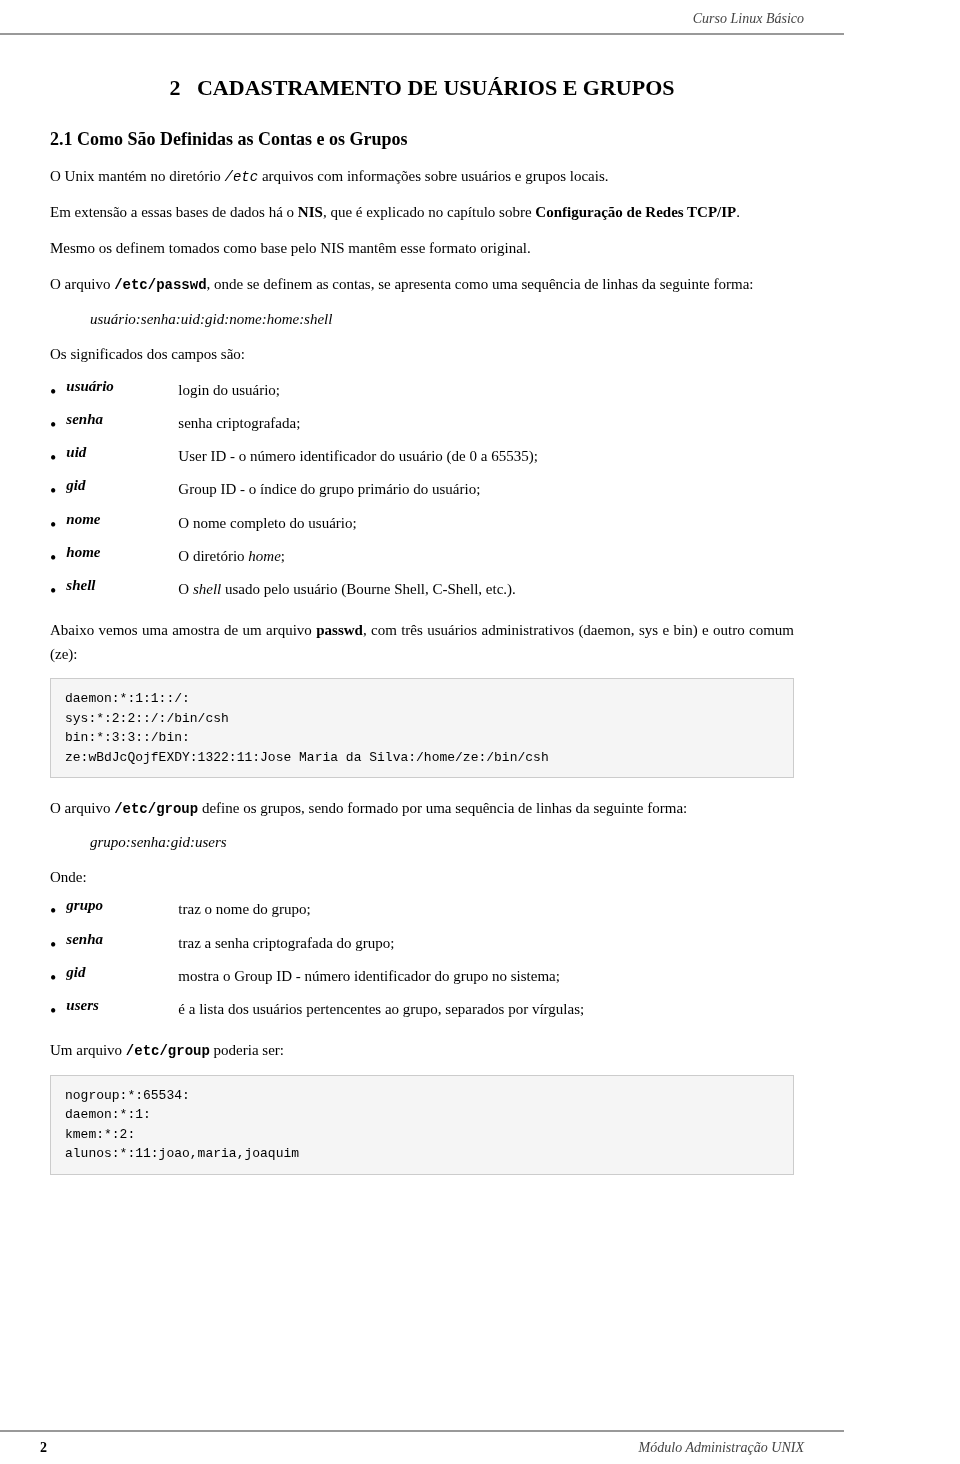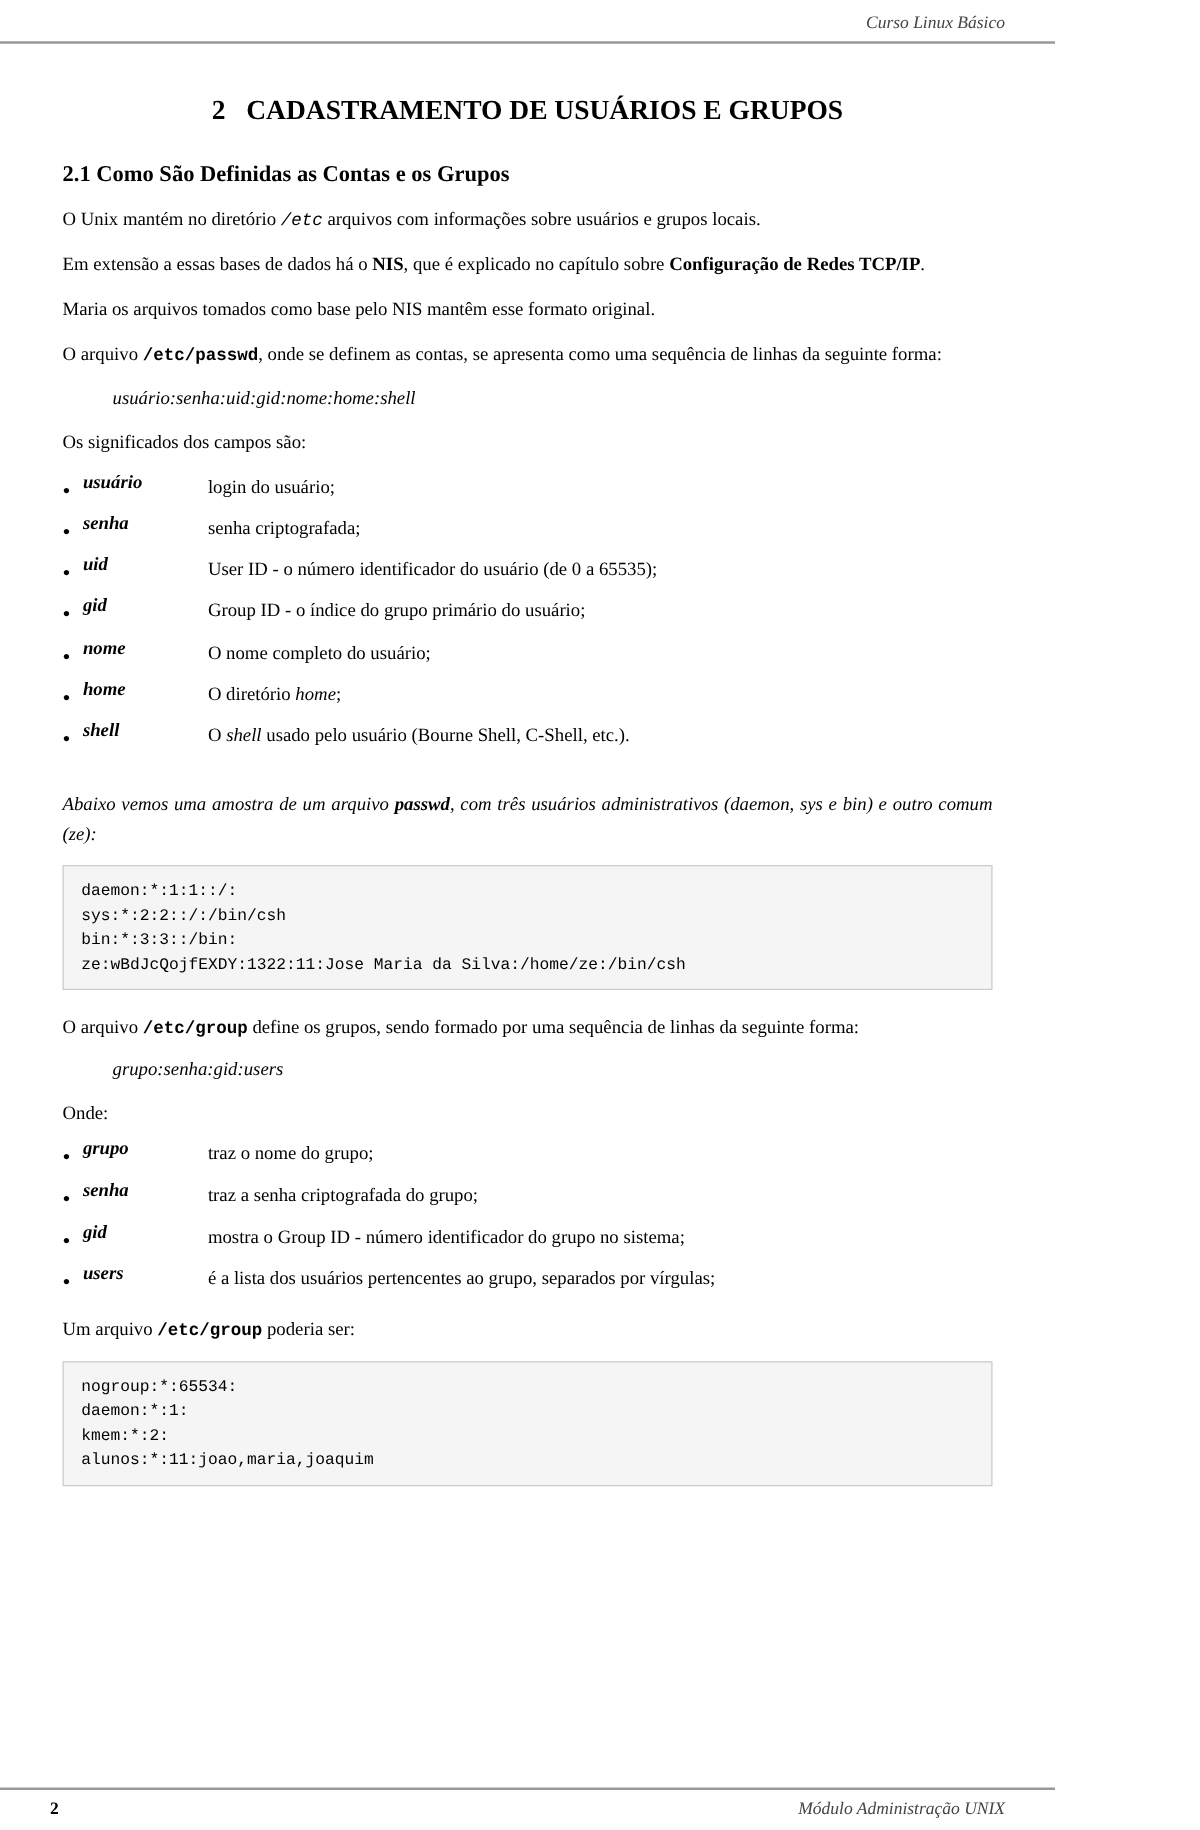--- a/index.html
+++ b/index.html
@@ -120,21 +120,21 @@
     .bullet-dot {
       margin-right: 10px;
       margin-top: 2px;
       font-size: 18px;
       line-height: 1.4;
     }
 
     .bullet-content {
       display: flex;
       flex: 1;
-      gap: 0;
+      gap: 12px;
     }
 
     .bullet-term {
       font-style: italic;
       font-weight: bold;
       min-width: 80px;
       margin-right: 20px;
     }
 
     .bullet-desc {
@@ -179,21 +179,21 @@
 
     <p>
       O Unix mantém no diretório <span class="italic mono">/etc</span> arquivos com informações sobre usuários e grupos locais.
     </p>
 
     <p>
       Em extensão a essas bases de dados há o <span class="bold">NIS</span>, que é explicado no capítulo sobre <span class="bold">Configuração de Redes TCP/IP</span>.
     </p>
 
     <p>
-      Maria os arquivos tomados como base pelo NIS mantêm esse formato original.
+      Mesmo os definem tomados como base pelo NIS mantêm esse formato original.
     </p>
 
     <p>
       O arquivo <span class="mono bold">/etc/passwd</span>, onde se definem as contas, se apresenta como uma sequência de linhas da seguinte forma:
     </p>
 
     <div class="formula">
       <span>usuário:senha:uid:gid:nome:home:shell</span>
     </div>
 
@@ -254,21 +254,21 @@
       <div class="bullet-row">
         <span class="bullet-dot">•</span>
         <div class="bullet-content">
           <span class="bullet-term">shell</span>
           <span class="bullet-desc">O <span class="italic">shell</span> usado pelo usuário (Bourne Shell, C-Shell, etc.).</span>
         </div>
       </div>
 
     </div>
 
-    <p style="margin-top:28px;font-style:italic;">
+    <p style="margin-top:14px;">
       Abaixo vemos uma amostra de um arquivo <span class="bold">passwd</span>, com três usuários administrativos (daemon, sys e bin) e outro comum (ze):
     </p>
 
     <div class="code-block">daemon:*:1:1::/:
 sys:*:2:2::/:/bin/csh
 bin:*:3:3::/bin:
 ze:wBdJcQojfEXDY:1322:11:Jose Maria da Silva:/home/ze:/bin/csh</div>
 
     <p>
       O arquivo <span class="mono bold">/etc/group</span> define os grupos, sendo formado por uma sequência de linhas da seguinte forma:

